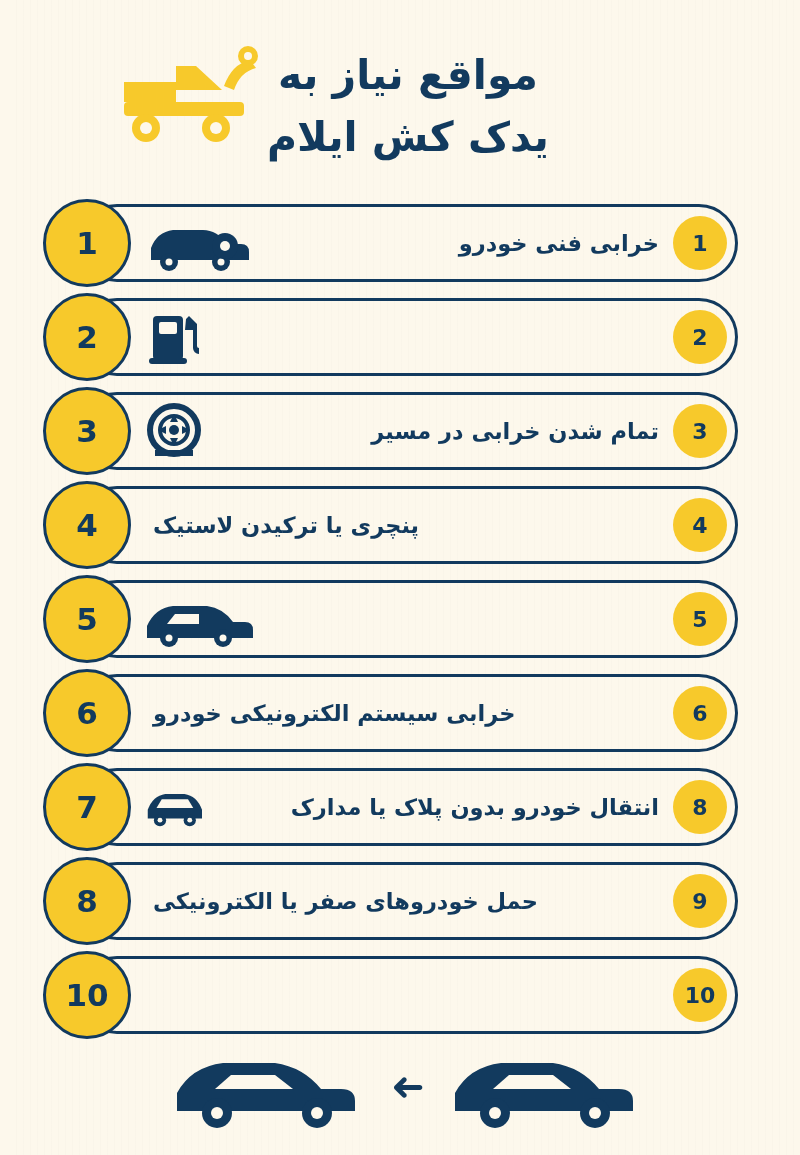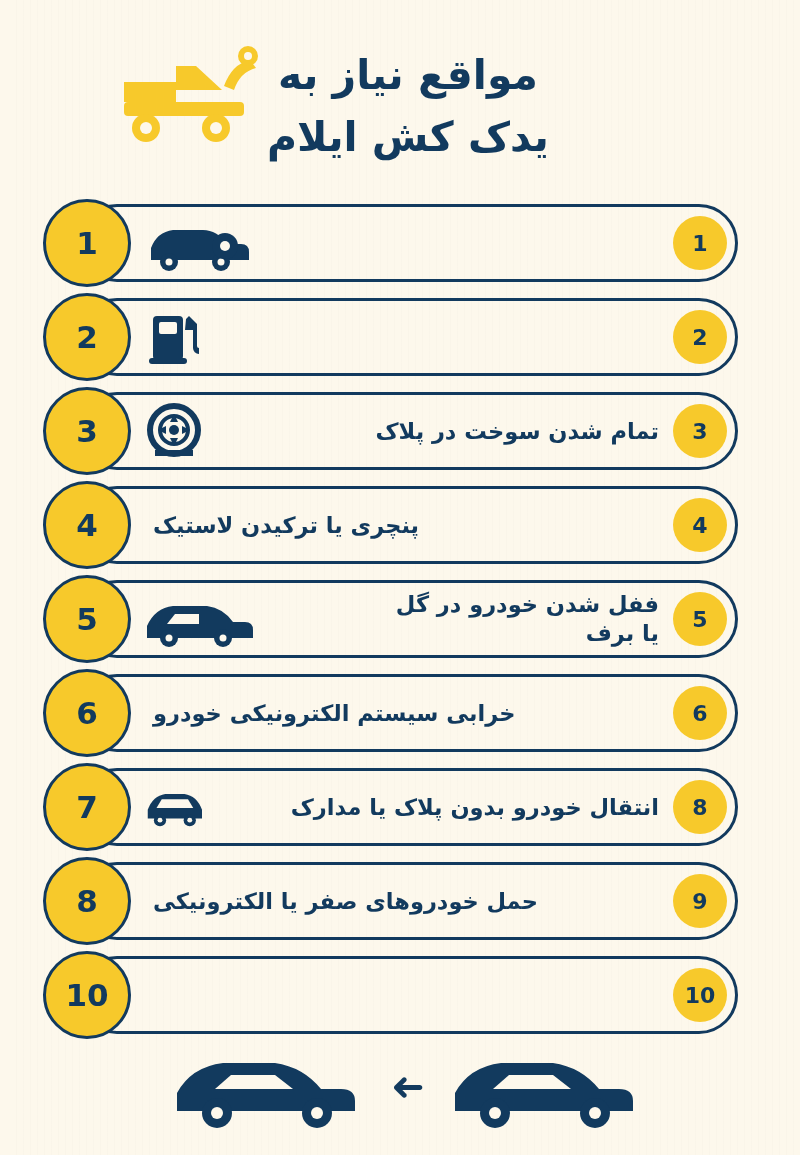--- a/index.html
+++ b/index.html
@@ -192,20 +192,21 @@
             <path d="M12 36 q6 -16 22 -18 h30 q14 0 24 14 h14 q8 0 8 8 v8 h-98 z"></path>
             <circle cx="30" cy="50" r="9"></circle>
               <circle cx="82" cy="50" r="9"></circle>
           </g>
           <circle cx="30" cy="50" r="3.5" fill="#fdf8ec"></circle>
           <circle cx="82" cy="50" r="3.5" fill="#fdf8ec"></circle>
           <circle cx="86" cy="34" r="13" fill="#123a5e"></circle>
           <circle cx="86" cy="34" r="5" fill="#fdf8ec"></circle>
         </svg>
       </div>
+      <div class="row-text">خرابی فنی خودرو</div>
       <div class="badge-inner">1</div>
     </div>
 
     <div class="row">
       <div class="badge-outer">2</div>
       <div class="row-icon small">
         <svg viewBox="0 0 70 62" width="70" height="62" aria-hidden="true">
           <g fill="#123a5e">
             <rect x="14" y="10" width="30" height="44" rx="4"></rect>
             <rect x="10" y="52" width="38" height="6" rx="3"></rect>
@@ -221,21 +222,21 @@
       <div class="badge-outer">3</div>
       <div class="row-icon small">
         <svg viewBox="0 0 70 62" width="70" height="62" aria-hidden="true">
           <circle cx="35" cy="30" r="24" fill="none" stroke="#123a5e" stroke-width="6"></circle>
           <circle cx="35" cy="30" r="14" fill="none" stroke="#123a5e" stroke-width="4"></circle>
           <circle cx="35" cy="30" r="5" fill="#123a5e"></circle>
           <path d="M35 14 l4 8 h-8 z M35 46 l4 -8 h-8 z M19 30 l8 4 v-8 z M51 30 l-8 4 v-8 z" fill="#123a5e"></path>
           <path d="M16 50 h38 v6 h-38 z" fill="#123a5e"></path>
         </svg>
       </div>
-      <div class="row-text">تمام شدن سوخت در پلاک</div>
+      <div class="row-text">تمام شدن خرابی در مسیر</div>
       <div class="badge-inner">3</div>
     </div>
 
     <div class="row">
       <div class="badge-outer">4</div>
       <div class="row-text centerish">پنچری یا      ترکیدن لاستیک</div>
       <div class="badge-inner">4</div>
     </div>
 
     <div class="row">
@@ -245,22 +246,20 @@
           <g fill="#123a5e">
             <path d="M8 38 q8 -18 26 -20 h34 q16 2 26 16 h12 q8 0 8 8 v8 h-106 z"></path>
             <circle cx="30" cy="50" r="9"></circle>
               <circle cx="84" cy="50" r="9"></circle>
           </g>
           <circle cx="30" cy="50" r="3.5" fill="#fdf8ec"></circle>
           <circle cx="84" cy="50" r="3.5" fill="#fdf8ec"></circle>
           <path d="M36 26 h24 v10 h-32 z" fill="#fdf8ec"></path>
         </svg>
       </div>
-      <div class="row-text">ففل شدن خودرو در گل
-یا برف</div>
       <div class="badge-inner">5</div>
     </div>
 
     <div class="row">
       <div class="badge-outer">6</div>
       <div class="row-text centerish">خرابی سیستم الکترونیکی خودرو</div>
       <div class="badge-inner">6</div>
     </div>
 
     <div class="row">

